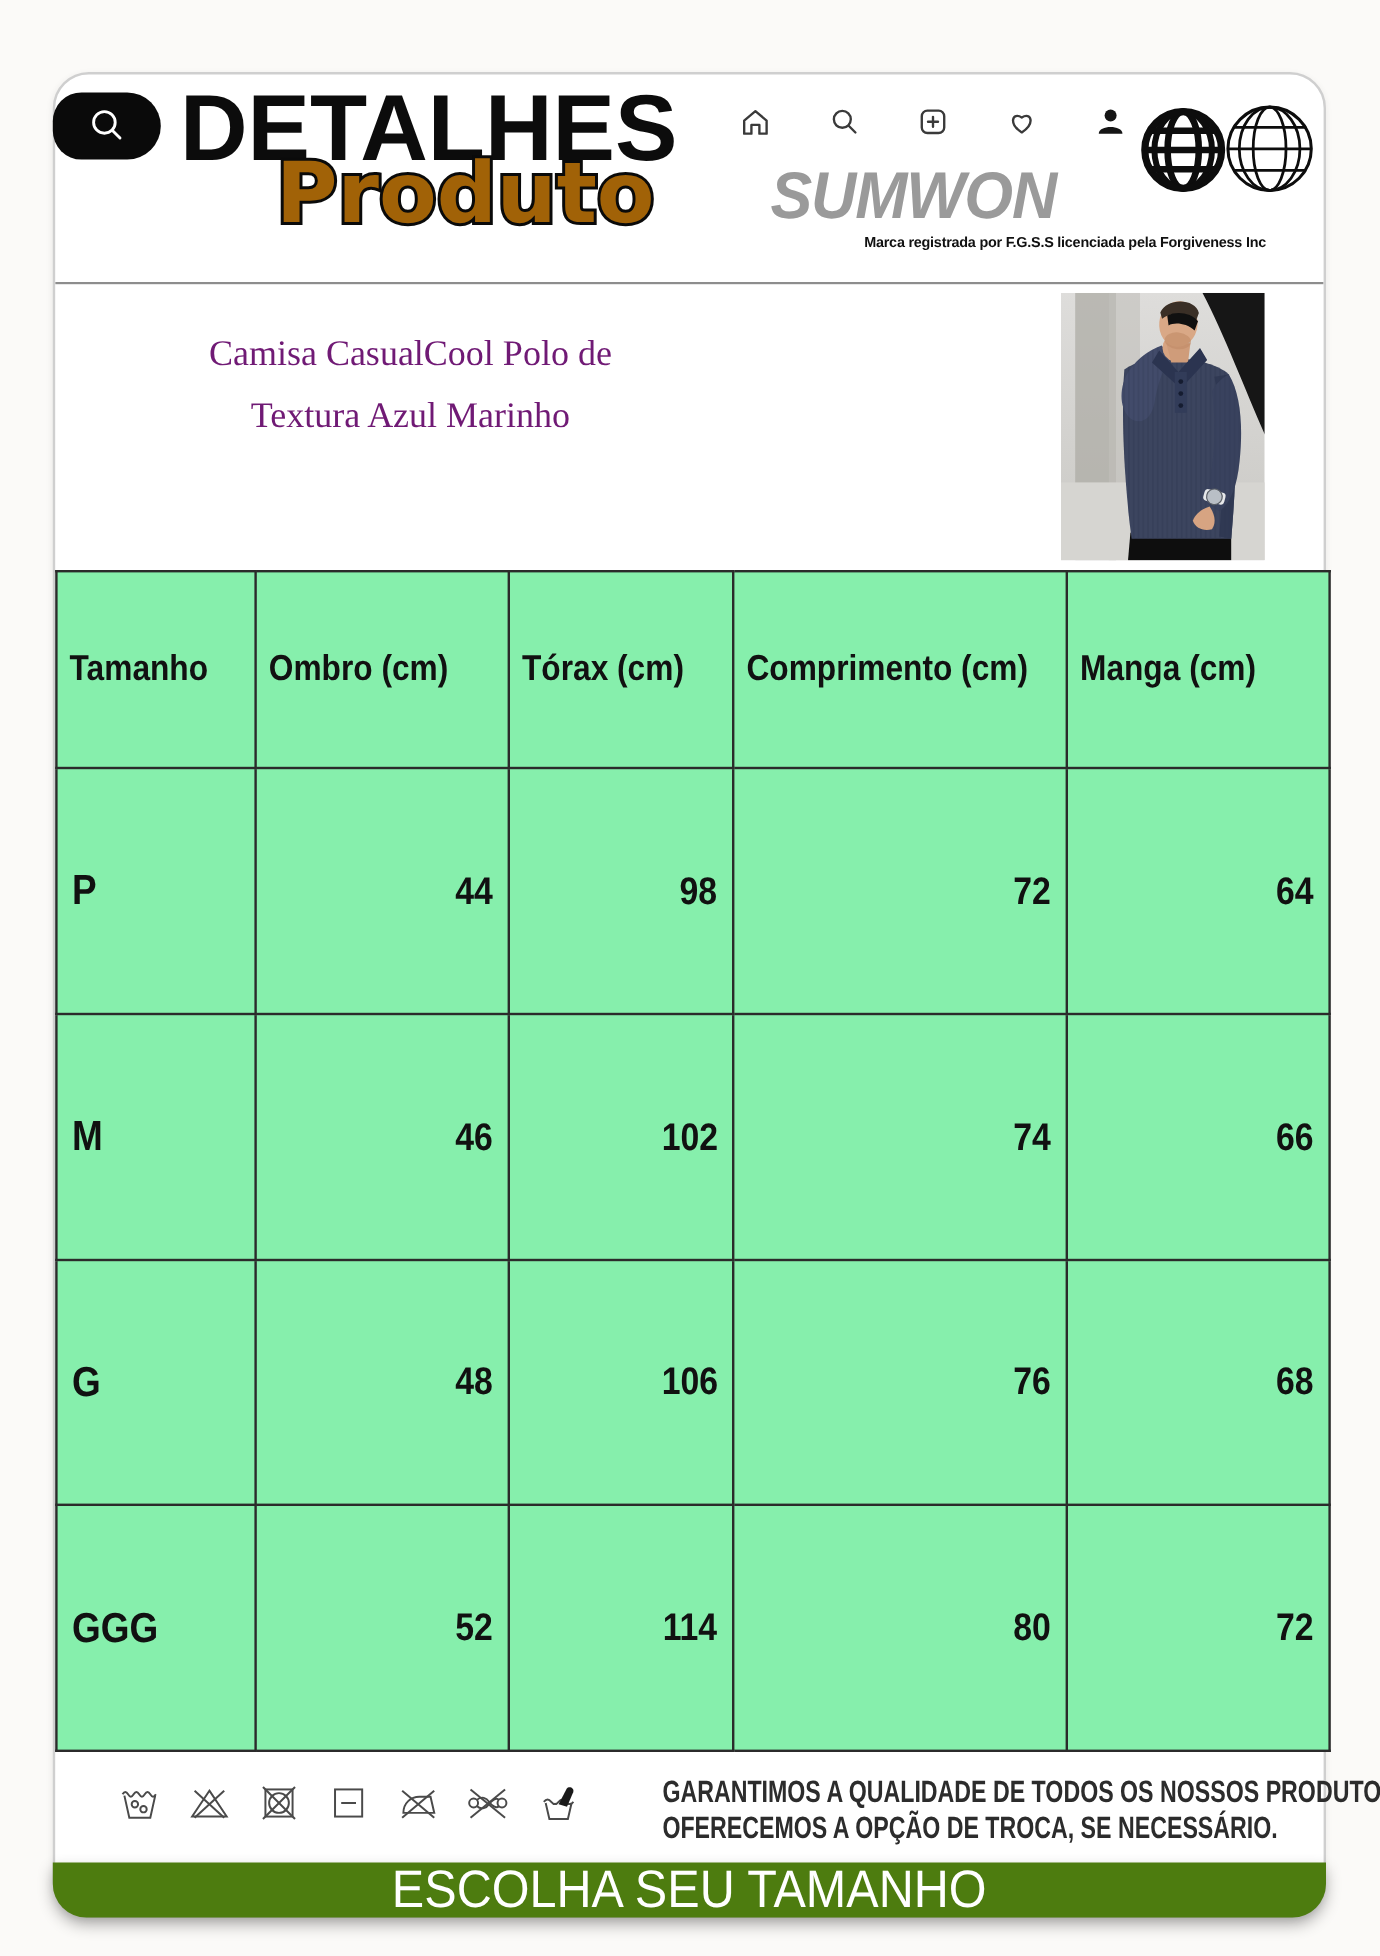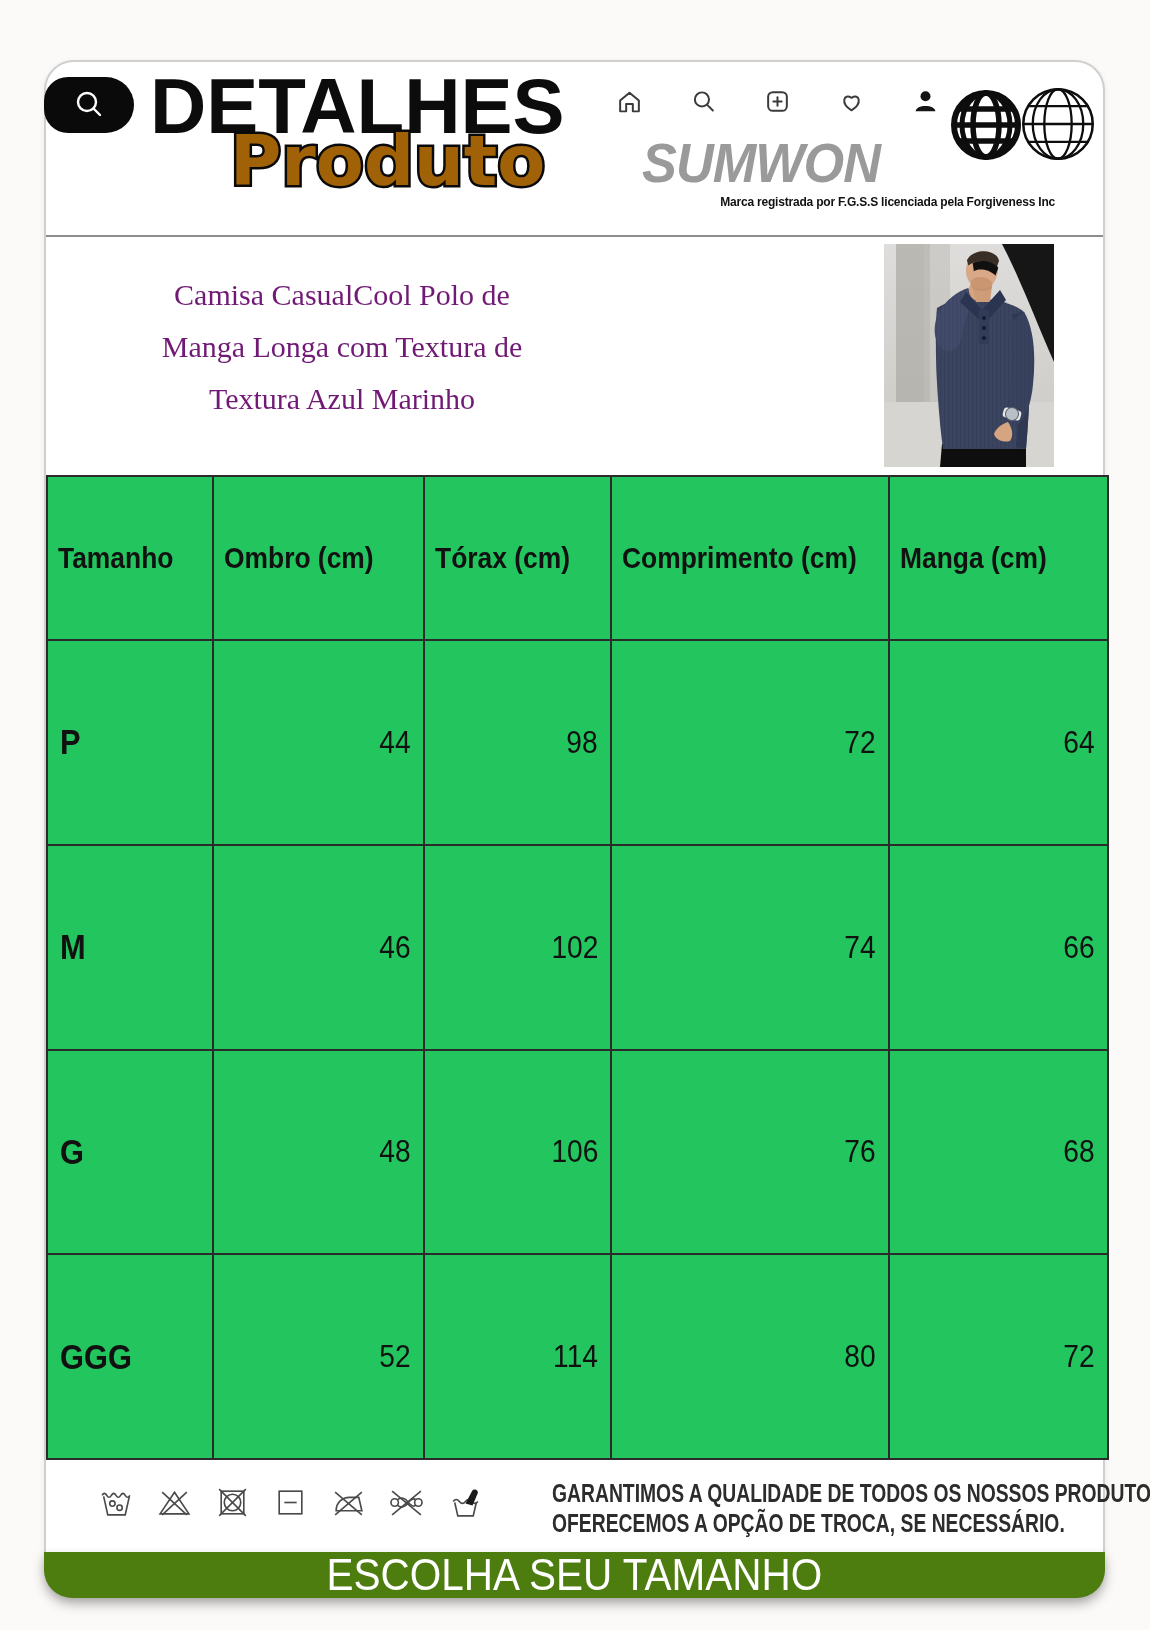--- a/index.html
+++ b/index.html
@@ -53,25 +53,25 @@
   }
   .photo{
     position:absolute; left:838px; top:182px; width:170px; height:223px; overflow:hidden;
   }
 
   
   table.size-table{
     position:absolute; left:0; top:413px; width:1061px; height:985px;
     border-collapse:collapse; table-layout:fixed;
   }
-  .size-table th, .size-table td{ border:2px solid #2b2b2b; background:#22c55e; vertical-align:middle;margin-left:31px; }
+  .size-table th, .size-table td{ border:2px solid #2b2b2b; background:#86efac; vertical-align:middle;margin-left:31px; }
   .size-table thead tr{ height:164px; }
   .size-table th{ text-align:left; padding-left:10px; font-size:30px; font-weight:700; color:#111; }
   .size-table td.size-cell{ text-align:left; padding-left:12px; font-size:35px; font-weight:700; color:#111; }
-  .size-table td.num-cell{ text-align:right; padding-right:12px; font-size:32px; font-weight:400; color:#111; }
+  .size-table td.num-cell{ text-align:right; padding-right:12px; font-size:32px; font-weight:700; color:#111; }
   .condL{ display:inline-block; transform:scaleX(.88); transform-origin:left center; white-space:nowrap; }
   .condR{ display:inline-block; transform:scaleX(.88); transform-origin:right center; white-space:nowrap; }
 
   
   .care-row{ position:absolute; left:0; top:1398px; width:100%; height:94px; }
   .care-icons{ position:absolute; left:52px; top:26px; display:flex; gap:21px; align-items:flex-end; }
   .care-icons svg{ width:37px; height:33px; }
   .guarantee{
     position:absolute; left:462px; top:18px; width:550px; text-align:center;
     font-size:23px; line-height:27px; font-weight:700; color:#2c2c2c;
@@ -144,21 +144,20 @@
         <line x1="9" y1="55" x2="67" y2="55" stroke-width="2.2"></line>
       </svg>
     </div>
 
     <div class="brand-name">SUMWON</div>
     <div class="trademark">Marca registrada por F.G.S.S licenciada pela Forgiveness Inc</div>
   </div>
 
   <div class="title-block">
     <div>Camisa CasualCool Polo de</div>
-    <div>Manga Longa com Textura de</div>
     <div>Textura Azul Marinho</div>
   </div>
 
   <div class="photo">
     <svg width="170" height="223" viewBox="0 0 170 223">
       <defs>
         <linearGradient id="bgGrad" x1="0" y1="0" x2="0" y2="1">
           <stop offset="0" stop-color="#dedddb"></stop>
             <stop offset="1" stop-color="#c9c8c4"></stop>
         </linearGradient>

